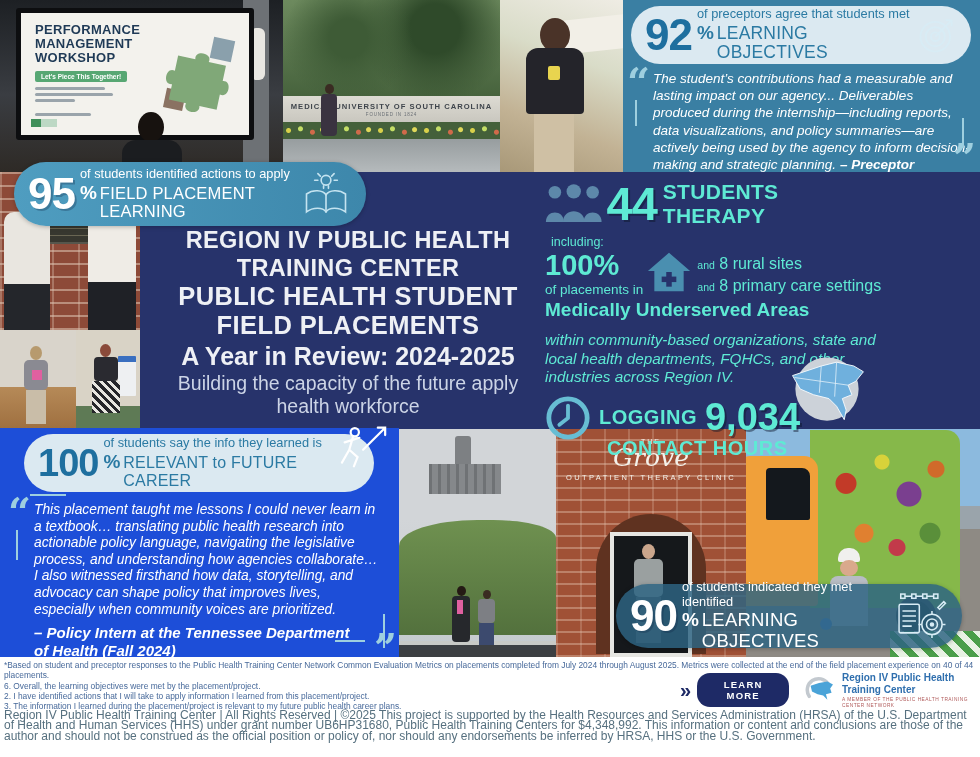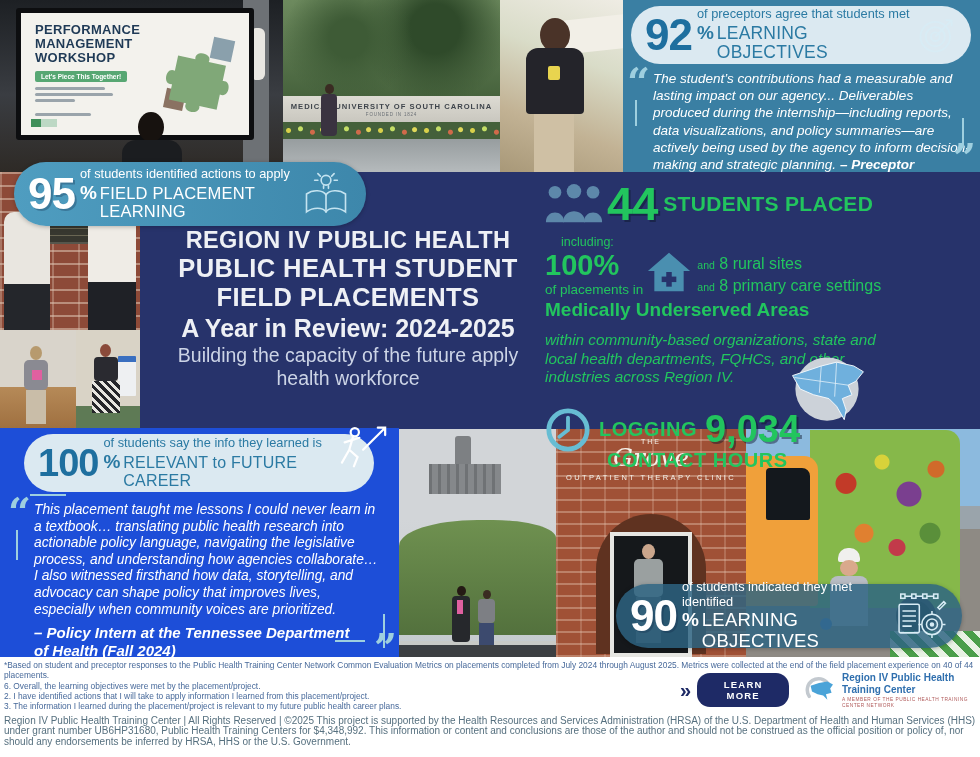--- a/index.html
+++ b/index.html
@@ -98,42 +98,42 @@
   #q100{left:34px;top:74px;width:348px;font-size:13.8px;line-height:16.6px}
   .attr{font-weight:bold}
   #attr100{position:absolute;left:34px;top:196px;width:330px;font-size:15px;font-weight:bold;font-style:italic;color:#fff;line-height:18px;z-index:3}
   
   .title-wrap{position:absolute;left:10px;top:54px;width:396px;text-align:center;color:#eef0f5;z-index:3}
   .t-caps{font-weight:bold;font-size:23.5px;line-height:28px;letter-spacing:.4px}
   .t-caps2{font-weight:bold;font-size:25.5px;line-height:29px;letter-spacing:.4px}
   .t-review{font-weight:bold;font-size:25px;line-height:32px}
   .t-sub{font-size:19.5px;line-height:23px;color:#ccd4e6}
   
-  .stats{position:absolute;left:405px;top:4px;width:340px;color:#22c55e;z-index:3}
+  .stats{position:absolute;left:405px;top:4px;width:340px;color:#5eead4;z-index:3}
   .row44{display:flex;align-items:center}
   .n44{font-size:47px;font-weight:bold;margin:0 6px 0 4px;text-shadow:2px 2px 0 rgba(10,20,40,.45);letter-spacing:-1px}
   .lbl44{font-size:21px;font-weight:bold;letter-spacing:.3px}
-  .including{font-size:12.5px;margin:4px 16px 2px}
+  .including{font-size:12.5px;margin:4px 6px 2px}
   .row100{display:flex;align-items:flex-start}
   .p100{font-size:29px;font-weight:bold;line-height:1}
   .ofpl{font-size:13.5px;margin-top:2px}
   .andcol{margin-left:6px;margin-top:2px;line-height:1.35}
   .andw{font-size:10.5px}
   .andt{font-size:16px}
   .mua{font-size:19px;font-weight:bold;margin-top:2px}
   .orgp{font-style:italic;font-size:15.3px;line-height:18.6px;margin-top:10px;width:336px}
-  .rowclock{display:flex;align-items:center;margin-top:20px}
+  .rowclock{display:flex;align-items:center;margin-top:8px}
   .logging{font-size:20px;font-weight:bold;margin:0 8px;letter-spacing:.5px}
   .n9034{font-size:38px;font-weight:bold;text-shadow:2px 2px 0 rgba(10,20,40,.45)}
   .chlabel{font-size:20px;font-weight:bold;letter-spacing:.5px;margin-left:62px;margin-top:-4px}
   .mapwrap{position:absolute;right:12px;top:178px}
   
   #footer{left:0;top:657px;width:980px;height:100px;background:#fff;z-index:4}
   .fnotes{position:absolute;left:4px;top:3px;width:972px;font-size:8.4px;line-height:10.3px;color:#47699a}
-  .disclaimer{position:absolute;left:4px;top:59px;width:972px;font-size:10px;line-height:10.3px;color:#56707f}
+  .disclaimer{position:absolute;left:4px;top:53px;width:972px;font-size:12px;line-height:10.3px;color:#56707f}
   .learnrow{position:absolute;left:680px;top:15px;display:flex;align-items:center}
   .chev{font-size:20px;font-weight:bold;color:#1e2a66;margin-right:6px;line-height:1}
   .learnbtn{background:#1e2a66;color:#fff;font-size:9.5px;font-weight:bold;letter-spacing:1.2px;padding:6px 18px;border-radius:13px;border:none;cursor:pointer}
   .logowrap{display:flex;align-items:center;margin-left:16px}
   .logotxt{margin-left:6px;line-height:1.2}
   .logo-t{font-size:10px;font-weight:bold;color:#2f6fae}
   .logo-s{font-size:4.8px;letter-spacing:.5px;color:#b05a5a;margin-top:1px}
 </style>
 </head>
 <body>
@@ -206,41 +206,42 @@
       <span>The student’s contributions had a measurable and lasting impact on our agency... Deliverables produced during the internship—including reports, data visualizations, and policy summaries—are actively being used by the agency to inform decision-making and strategic planning.</span>
       <span class="attr">–  Preceptor (Summer 2025)</span>
     </p>
     <div class="qline" style="right:16px;top:118px;width:2px;height:30px"></div>
     <div class="qmark" style="right:4px;top:138px">”</div>
   </div>
 
   <div class="abs" id="navy">
     <div class="title-wrap">
       <div class="t-caps">REGION IV PUBLIC HEALTH</div>
+      <div class="t-caps">TRAINING CENTER</div>
       <div class="t-caps2">PUBLIC HEALTH STUDENT</div>
       <div class="t-caps2">FIELD PLACEMENTS</div>
       <div class="t-review">A Year in Review: 2024-2025</div>
       <div class="t-sub">Building the capacity of the future apply</div>
       <div class="t-sub">health workforce</div>
     </div>
 
     <div class="stats">
       <div class="row44">
         <svg width="58" height="40" viewBox="0 0 64 44">
           <g fill="#5d88aa">
             <circle cx="11" cy="9" r="7"></circle>
               <path d="M1 42 C1 28 21 28 21 42 Z"></path>
             <circle cx="32" cy="8" r="8"></circle>
               <path d="M20 42 C20 26 44 26 44 42 Z"></path>
             <circle cx="53" cy="9" r="7"></circle>
               <path d="M43 42 C43 28 63 28 63 42 Z"></path>
           </g>
         </svg>
         <span class="n44">44</span>
-        <span class="lbl44">STUDENTS PLACED</span>
+        <span class="lbl44">STUDENTS THERAPY</span>
       </div>
       <div class="including">including:</div>
       <div class="row100">
         <div>
           <div class="p100">100%</div>
           <div class="ofpl">of placements in</div>
         </div>
         <svg style="margin-left:4px" width="44" height="42" viewBox="0 0 48 44">
           <path fill="#4a8fb0" d="M24 1 L47 21 L40 21 L40 43 L8 43 L8 21 L1 21 Z"></path>
           <rect x="21" y="22" width="6" height="16" fill="#27336b"></rect>

